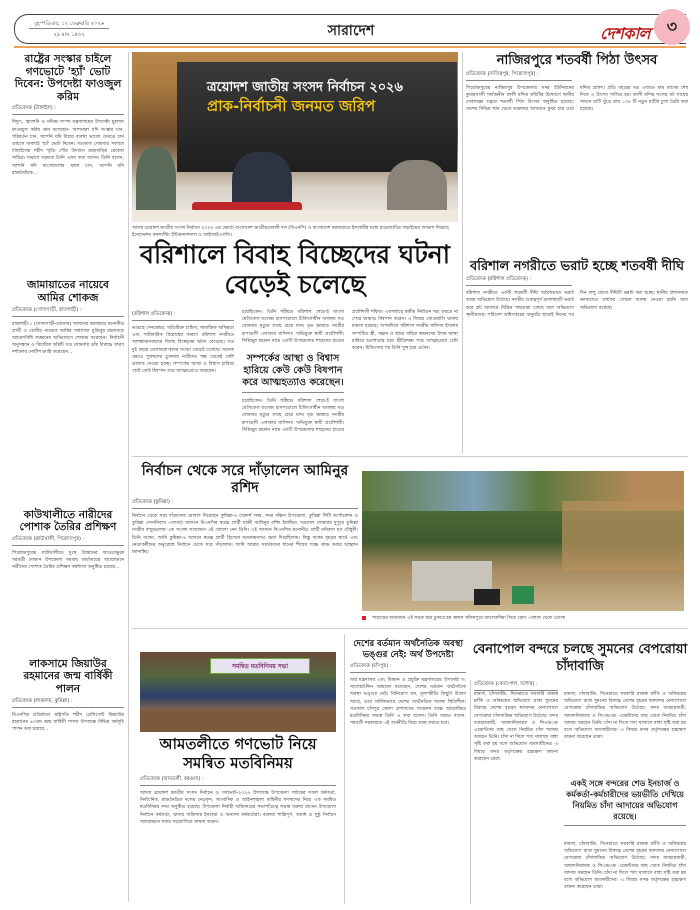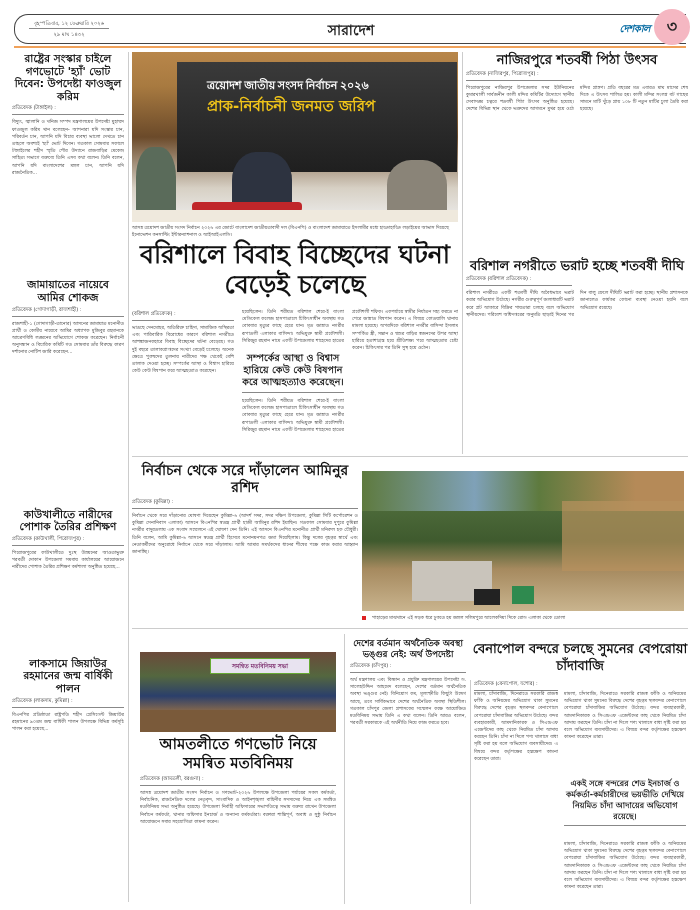--- a/index.html
+++ b/index.html
@@ -4,36 +4,36 @@
 <style>
   * { box-sizing: border-box; margin: 0; padding: 0; }
   html, body { width: 700px; height: 910px; background: #ffffff; overflow: hidden; }
   body { font-family: "DejaVu Sans", sans-serif; color: #111; position: relative; }
 
   
   .masthead { position: absolute; left: 14px; top: 14px; width: 672px; height: 30px; border: 1.2px solid #444; border-radius: 14px 0 0 14px; border-right: none; background: #fff; }
   .masthead .date-block { position: absolute; left: 14px; top: 3px; font-size: 5.2px; color: #333; line-height: 10px; text-align: center; width: 80px; }
   .masthead .date-block .line1 { border-bottom: 0.6px solid #888; }
   .masthead .section { position: absolute; left: 0; width: 672px; top: 4px; text-align: center; font-size: 14px; font-weight: bold; color: #222; }
-  .masthead .brand { position: absolute; right: 36px; top: 6px; font-size: 10px; font-weight: bold; font-style: italic; color: #0369a1; letter-spacing: -0.5px; margin-left: 38px; }
+  .masthead .brand { position: absolute; right: 36px; top: 6px; font-size: 16px; font-weight: bold; font-style: italic; color: #b91c1c; letter-spacing: -0.5px; margin-left: 38px; }
   .masthead .page-num { position: absolute; right: -4px; top: -6px; width: 36px; height: 36px; border-radius: 50%; background: #f5b7c2; font-size: 16px; font-weight: bold; color: #222; text-align: center; line-height: 36px; }
   .orange-rule { position: absolute; left: 14px; top: 46px; width: 672px; height: 2px; background: #f0a15a; }
 
   .col-sep { position: absolute; width: 1px; background: #ccc; }
   .hsep { position: absolute; height: 1px; background: #ccc; }
 
   .headline { font-weight: bold; text-align: center; color: #111; line-height: 1.2; }
   .byline { font-size: 5px; color: #333; border-bottom: 0.6px solid #888; padding-bottom: 2px; margin: 2px 0 3px 0; }
   .body-text { font-size: 4.6px; line-height: 7.2px; color: #333; text-align: justify; }
   .caption { font-size: 4.6px; color: #333; line-height: 7px; }
 
   .photo { position: absolute; overflow: hidden; }
   .photo-press { background: linear-gradient(180deg, #b8864a 0%, #a87a40 20%, #6b4a2a 50%, #d7d0c4 80%, #eee 100%); }
   .banner { position: absolute; left: 45px; top: 10px; width: 280px; height: 110px; background: linear-gradient(180deg, #3a3a3a, #1f1f1f); }
-  .banner-t1 { position: absolute; left: 30px; top: 15px; color: #fff; font-size: 11px; font-weight: bold; white-space: nowrap; font-family: Liberation Serif, serif; }
+  .banner-t1 { position: absolute; left: 30px; top: 15px; color: #fff; font-size: 13px; font-weight: bold; white-space: nowrap; }
   .banner-t2 { position: absolute; left: 30px; top: 32px; color: #f0c419; font-size: 15px; font-weight: bold; white-space: nowrap; }
   .person { position: absolute; border-radius: 40% 40% 10% 10%; }
   .photo-road { background: linear-gradient(180deg, #7fa1b8 0%, #4d6b3a 25%, #3f5a2e 50%, #a68a5f 70%, #c9b48e 100%); }
   .photo-meeting { background: linear-gradient(180deg, #6b4a3a 0%, #54673f 30%, #2b3f6b 55%, #8a6a4a 75%, #d8d0c6 100%); }
   .red-marker { display: inline-block; width: 4px; height: 4px; background: #d22; margin-right: 6px; vertical-align: middle; }
   .pull-quote { font-weight: bold; text-align: center; color: #222; }
 </style>
 </head>
 <body>
 

